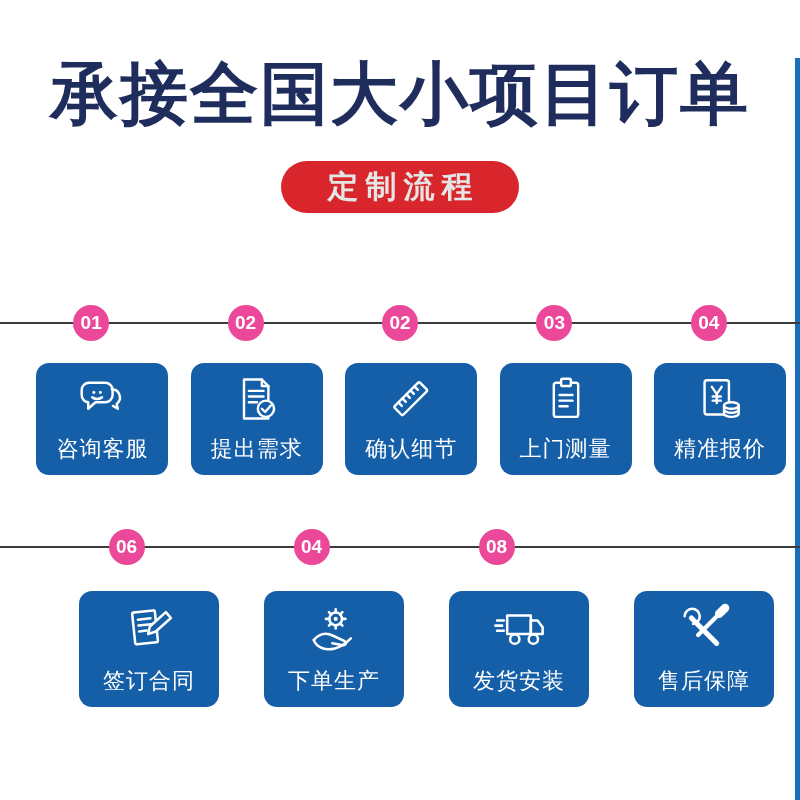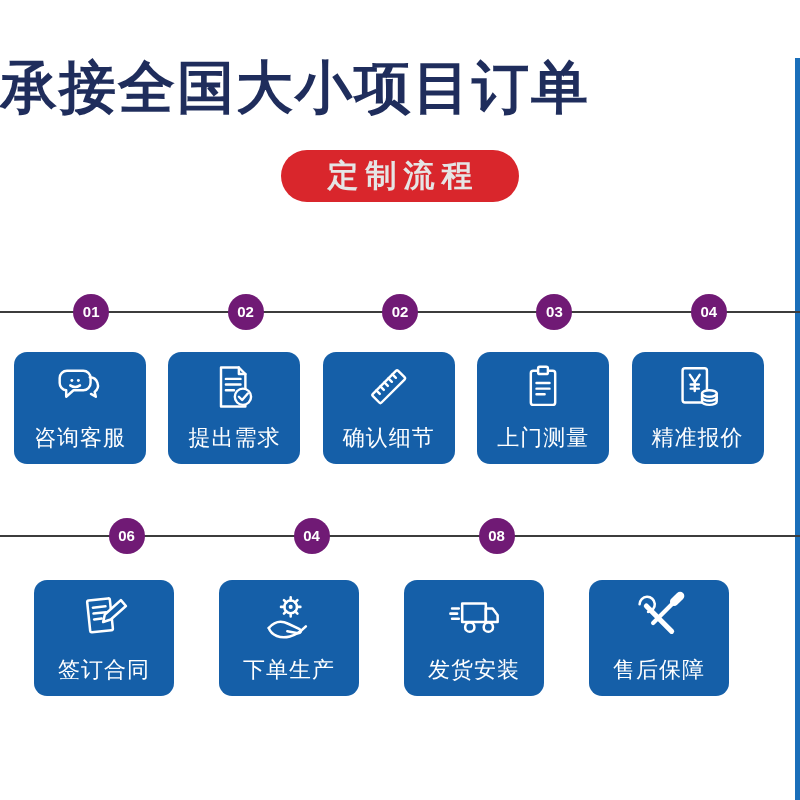--- a/index.html
+++ b/index.html
@@ -7,21 +7,22 @@
   body {
     font-family:"Liberation Sans","DejaVu Sans",sans-serif;
     background:#ffffff;
     overflow:hidden;
   }
   .page { position:relative; width:800px; height:800px; background:#fff; }
   .edge-strip { position:absolute; top:0; right:0; width:5px; height:800px; background:#1a6fba; }
 
   .title {
     margin-top:58px;
-    font-size:57px;
+    text-align:center;
+    font-size:68px;
     line-height:1.05;
     font-weight:900;
     color:#1f2d5c;
     letter-spacing:2px;
   }
   .pill {
     margin:32px auto 0;
     width:238px; height:52px;
     background:#d9262c;
     border-radius:26px;
@@ -41,28 +42,28 @@
   .rail-1 { margin-top:92px; }
   .rail-2 { margin-top:54px; }
 
   .grid { display:grid; position:relative; }
   .grid-5 { grid-template-columns:repeat(5,1fr); padding:0 14px; }
   .grid-4 { grid-template-columns:repeat(4,1fr); padding:0 26px 0 34px; }
 
   .badge-cell { display:flex; justify-content:center; }
   .num-badge {
     width:36px; height:36px; border-radius:50%;
-    background:#701a75; color:#fff;
-    font-size:15px; font-weight:700;
+    background:#ec4899; color:#fff;
+    font-size:19px; font-weight:700;
     display:flex; align-items:center; justify-content:center;
   }
 
   .cards-row-1 { margin-top:22px; }
   .cards-row-2 { margin-top:26px;font-family:Liberation Mono, monospace; }
-  .card-cell { display:flex; justify-content:flex-start; }
+  .card-cell { display:flex; justify-content:flex-end; }
   .card {
     width:132px; height:112px;
     background:#155fa8;
     border-radius:13px;
     display:flex; flex-direction:column; align-items:center;
     padding-bottom:11px;
   }
   .card-lg { width:140px; height:116px; }
   .card .icon { flex:1; display:flex; align-items:center; justify-content:center; }
   .card .label { color:#fff; font-size:22px; font-weight:500; letter-spacing:1px; white-space:nowrap; }

